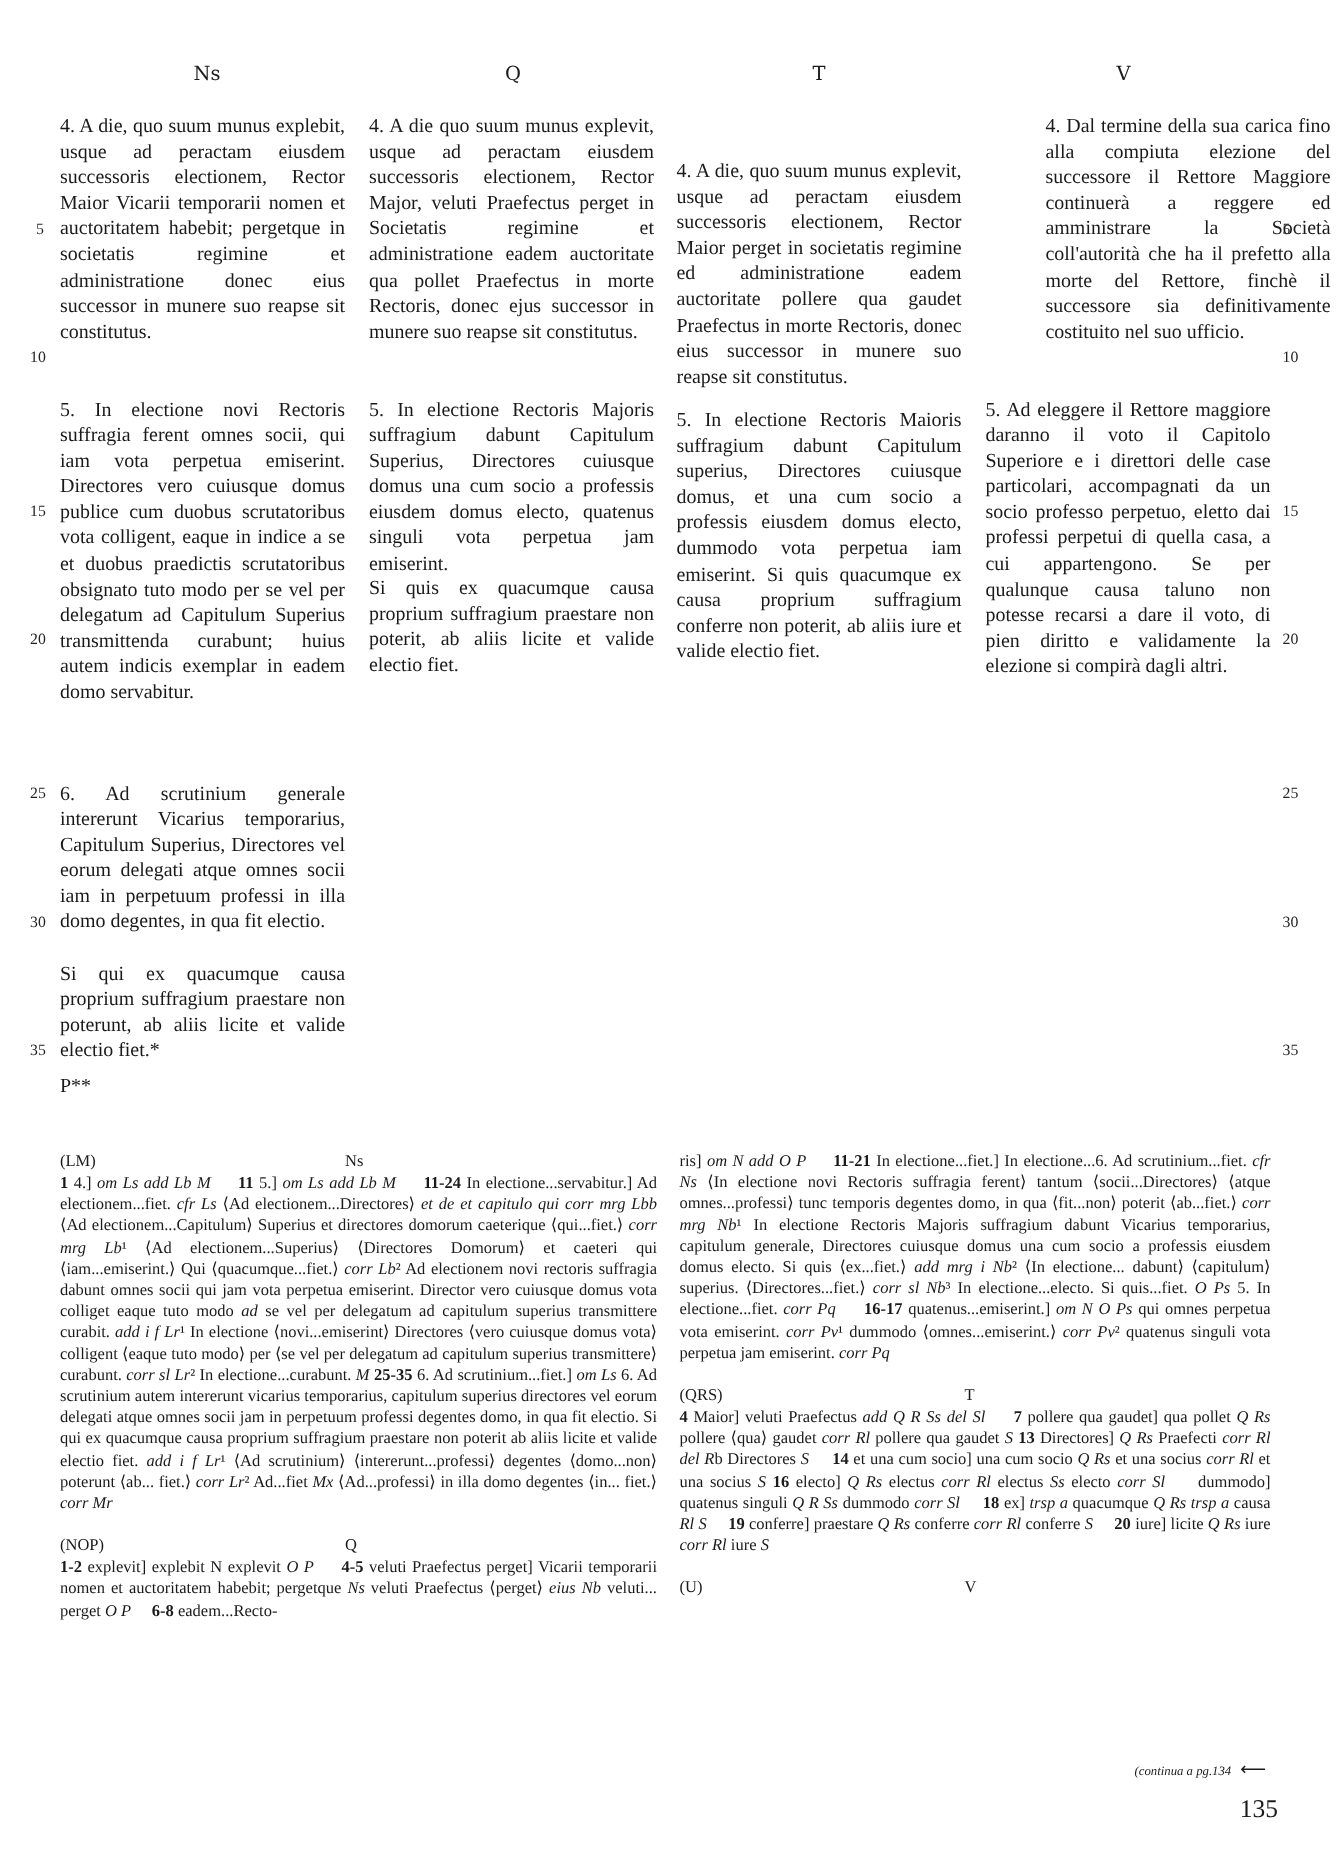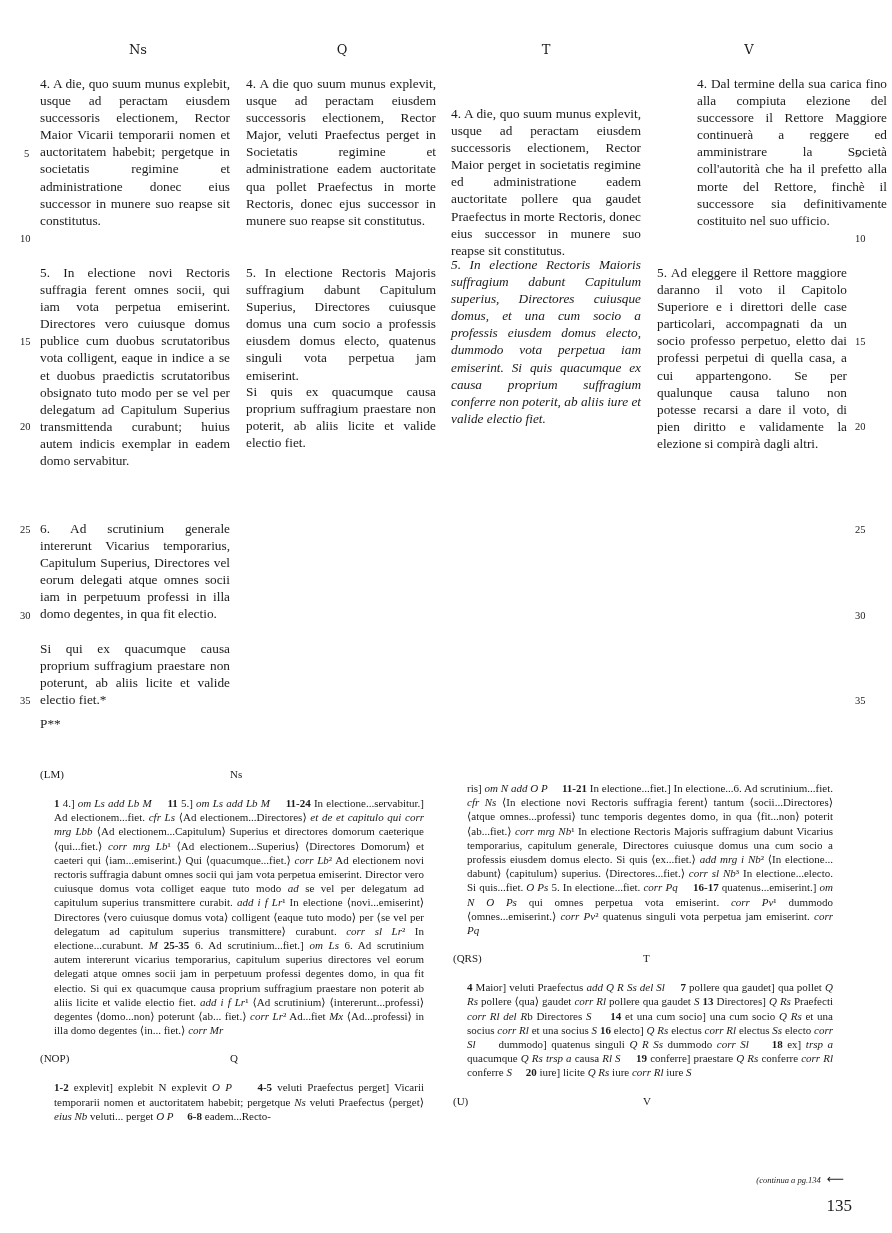--- a/index.html
+++ b/index.html
@@ -11,21 +11,21 @@
          line-height: 17.1px; text-align: justify; hyphens: manual; }
   .col p { margin: 0; }
   .par { position: absolute; }
   .lnum { position: absolute; font-family: "Liberation Serif", serif; font-size: 10.5px; color: #222; }
   .app { position: absolute; font-family: "Liberation Serif", serif; font-size: 11px;
          line-height: 14.2px; text-align: justify; color: #1a1a1a; }
   .app-head { position: relative; height: 15px; margin-top: 0; }
   .app-head .sig { position: absolute; left: 0; }
   .app-head .ms { position: absolute; left: 190px; }
   .app .block { margin-bottom: 14px; }
-  .app p { margin: 14px; }
+  .app p { margin: 0; }
   i { font-style: italic; }
   b { font-weight: bold; }
   .pagenum { position: absolute; right: 40px; top: 1196px; font-family: "Liberation Serif", serif; font-size: 17px; }
   .cont { position: absolute; right: 48px; top: 1172px; font-family: "Liberation Serif", serif;
           font-size: 8.5px; font-style: italic; }
   .cont .arrow { font-style: normal; font-size: 12px; margin-left: 6px; }
 </style>
 </head>
 <body>
 
@@ -61,21 +61,21 @@
   </div>
 
   <div class="col" style="left:246px; top:75px; width:190px;">
     <p class="par" style="top:0; width:190px;">4. A die quo suum munus explevit, usque ad peractam eiusdem successoris electionem, Rector Major, veluti Praefectus perget in Societatis regimine et administratione eadem auctoritate qua pollet Praefectus in morte Rectoris, donec ejus successor in munere suo reapse sit constitutus.</p>
     <p class="par" style="top:189px; width:190px;">5. In electione Rectoris Majoris suffragium dabunt Capitulum Superius, Directores cuiusque domus una cum socio a professis eiusdem domus electo, quatenus singuli vota perpetua jam emiserint.</p>
     <p class="par" style="top:308px; width:190px;">Si quis ex quacumque causa proprium suffragium praestare non poterit, ab aliis licite et valide electio fiet.</p>
   </div>
 
   <div class="col" style="left:451px; top:75px; width:190px;">
     <p class="par" style="top:0; width:190px;margin-top:30px;">4. A die, quo suum munus explevit, usque ad peractam eiusdem successoris electionem, Rector Maior perget in societatis regimine ed administratione eadem auctoritate pollere qua gaudet Praefectus in morte Rectoris, donec eius successor in munere suo reapse sit constitutus.</p>
-    <p class="par" style="top:181px; width:190px;font-style:italic;">5. In electione Rectoris Maioris suffragium dabunt Capitulum superius, Directores cuiusque domus, et una cum socio a professis eiusdem domus electo, dummodo vota perpetua iam emiserint. Si quis quacumque ex causa proprium suffragium conferre non poterit, ab aliis iure et valide electio fiet.</p>
+    <p class="par" style="top:196px; width:190px;">5. In electione Rectoris Maioris suffragium dabunt Capitulum superius, Directores cuiusque domus, et una cum socio a professis eiusdem domus electo, dummodo vota perpetua iam emiserint. Si quis quacumque ex causa proprium suffragium conferre non poterit, ab aliis iure et valide electio fiet.</p>
   </div>
 
   <div class="col" style="left:657px; top:75px; width:190px;">
     <p class="par" style="top:0; width:190px;margin-left:40px;">4. Dal termine della sua carica fino alla compiuta elezione del successore il Rettore Maggiore continuerà a reggere ed amministrare la Società coll'autorità che ha il prefetto alla morte del Rettore, finchè il successore sia definitivamente costituito nel suo ufficio.</p>
     <p class="par" style="top:189px; width:190px;">5. Ad eleggere il Rettore maggiore daranno il voto il Capitolo Superiore e i direttori delle case particolari, accompagnati da un socio professo perpetuo, eletto dai professi perpetui di quella casa, a cui appartengono. Se per qualunque causa taluno non potesse recarsi a dare il voto, di pien diritto e validamente la elezione si compirà dagli altri.</p>
   </div>
 
   <div class="app" style="left:40px; top:767px; width:398px;">
     <div class="block">
       <div class="app-head">

